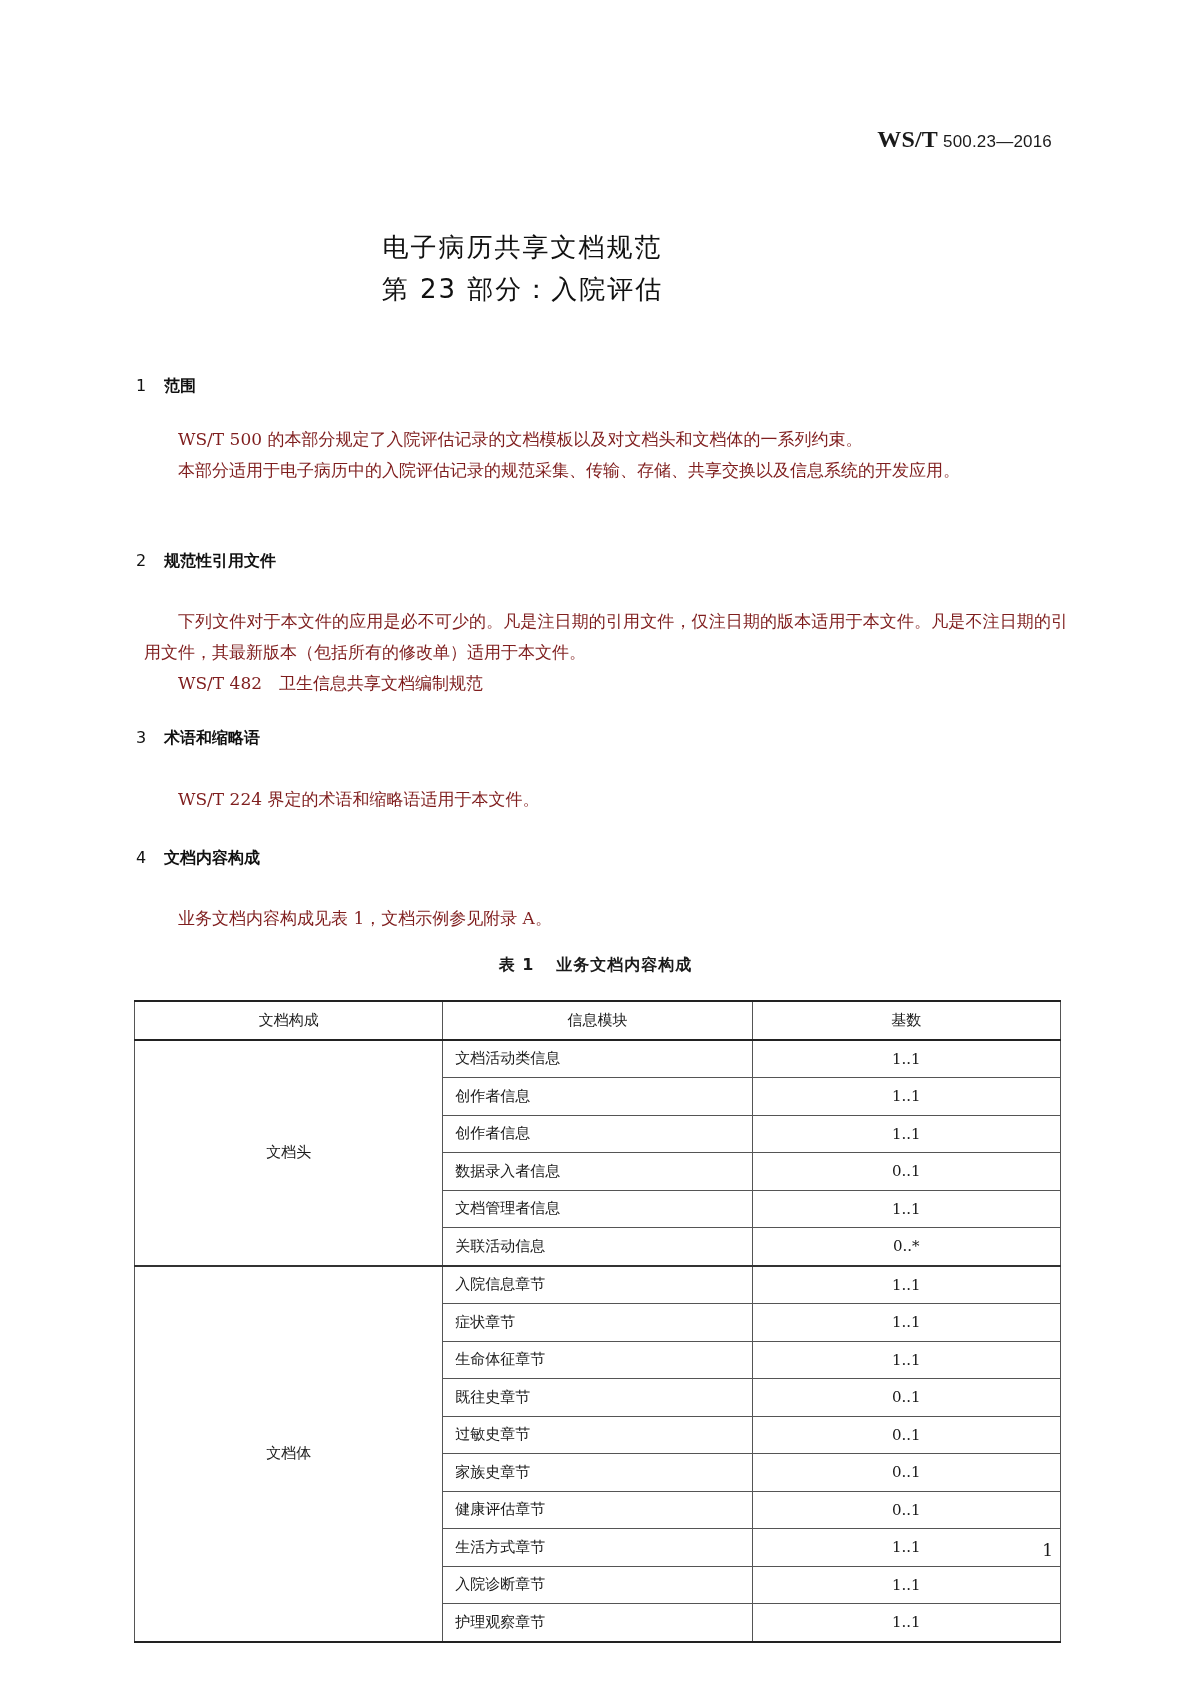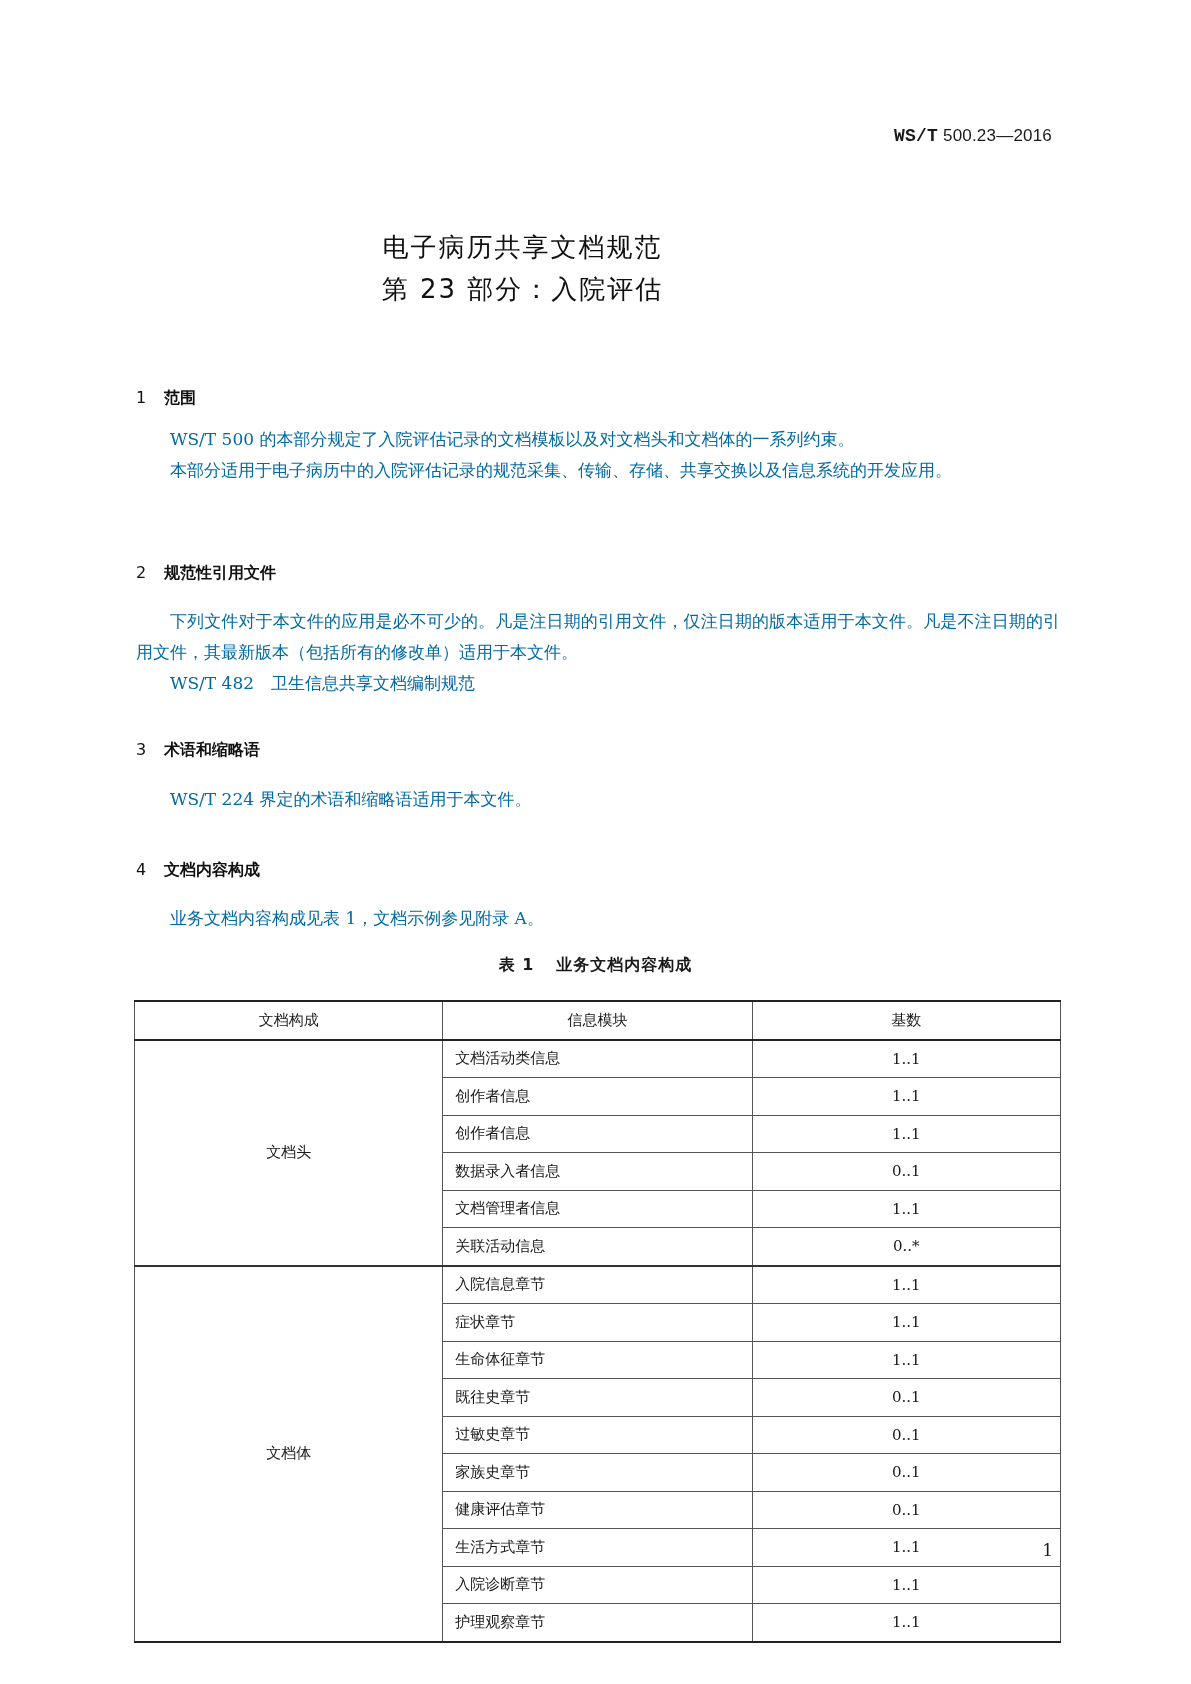--- a/index.html
+++ b/index.html
@@ -6,35 +6,35 @@
     body {
       width: 1191px; height: 1684px; position: relative; overflow: hidden;
       color: #1a1a1a;
       font-family: "DejaVu Serif", "Liberation Serif", serif;
     }
     .std-no {
       position: absolute; top: 126px; right: 139px;
       font-size: 17px; letter-spacing: 0.2px;
       font-family: "Liberation Sans", "DejaVu Sans", sans-serif;
     }
-    .std-no .std-prefix { font-family: Liberation Mono, monospace; font-weight: bold; font-size: 18px; }
+    .std-no .std-prefix { font-family: Liberation Serif, serif; font-weight: bold; font-size: 24px; }
     .title-block {
       position: absolute; top: 226px; left: 0; width: 1045px; text-align: center;
       font-family: "DejaVu Sans", "Liberation Sans", sans-serif;
       font-size: 26px; line-height: 42px; letter-spacing: 2px; color: #111;
     }
     .section-heading {
       position: absolute; left: 136px;
       font-family: "DejaVu Sans", "Liberation Sans", sans-serif;
-      font-size: 16px; font-weight: bold; color: #111; margin-top: 12px;
+      font-size: 16px; font-weight: bold; color: #111;
     }
     .section-heading .num { display: inline-block; width: 28px; font-weight: normal; }
     .para {
-      position: absolute; left: 136px; width: 924px;
-      font-size: 17px; line-height: 31px; color: #0369a1;
+      position: absolute; left: 144px; width: 924px;
+      font-size: 17px; line-height: 31px; color: #7f1d1d;
     }
     .para p { margin: 0; text-indent: 2em; text-align: justify; }
     .table-caption {
       position: absolute; top: 955px; left: 0; width: 1191px; text-align: center;
       font-family: "DejaVu Sans", "Liberation Sans", sans-serif;
       font-size: 16px; font-weight: bold; letter-spacing: 1px;
     }
     .table-caption .sep { display: inline-block; width: 22px; }
     table.doc-table {
       position: absolute; top: 1000px; left: 134px; width: 927px;

